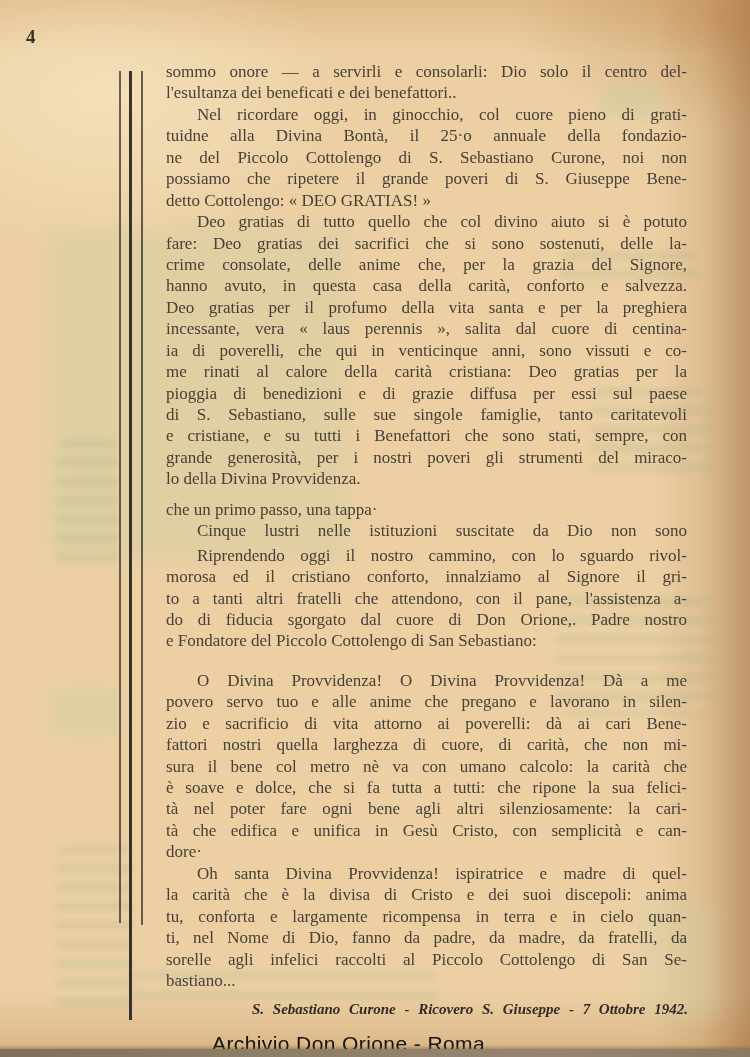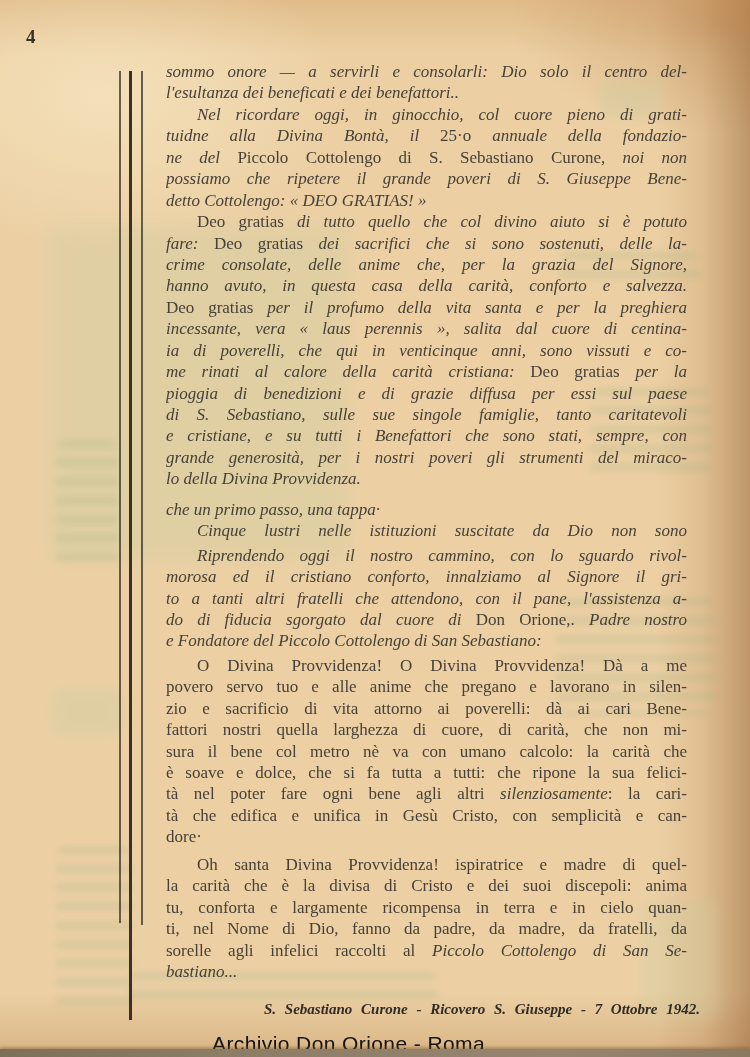--- a/index.html
+++ b/index.html
@@ -46,31 +46,31 @@
   .body-text{
     position:absolute; z-index:2; left:166px; top:61px; width:521px;
     color:var(--ink);
   }
   .line{
     font-size:17px; line-height:21.45px; height:21.45px;
     overflow:hidden; white-space:nowrap;
   }
   .line.justify{white-space:normal; text-align:justify; text-align-last:justify;}
   .line.indent{text-indent:31px;}
-  .it{font-style:italic;}
+  .it{}
   .rm{font-style:normal;}
   .paragraph:nth-child(2){}
   .paragraph:nth-child(4){margin-top:9px;}
   .paragraph:nth-child(5){margin-top:3px;}
-  .paragraph:nth-child(6){margin-top:3px;}
-  .paragraph:nth-child(7){margin-top:6px;}
+  .paragraph:nth-child(6){margin-top:18px;}
+  .paragraph:nth-child(7){}
 
   
   .dateline{
-    position:absolute; z-index:2; left:264px; top:1000px; width:436px;
+    position:absolute; z-index:2; left:252px; top:1000px; width:436px;
     font-style:italic; font-weight:bold; font-size:15px; line-height:18px;
     color:#2f2b26; text-align:justify; text-align-last:justify; white-space:normal;
   }
 
   
   .archive-stamp{
     position:absolute; z-index:4; left:212px; top:1032px;
     font-family:"Liberation Sans", sans-serif; font-size:21px;
     letter-spacing:.4px; color:var(--stamp-ink);
   }

